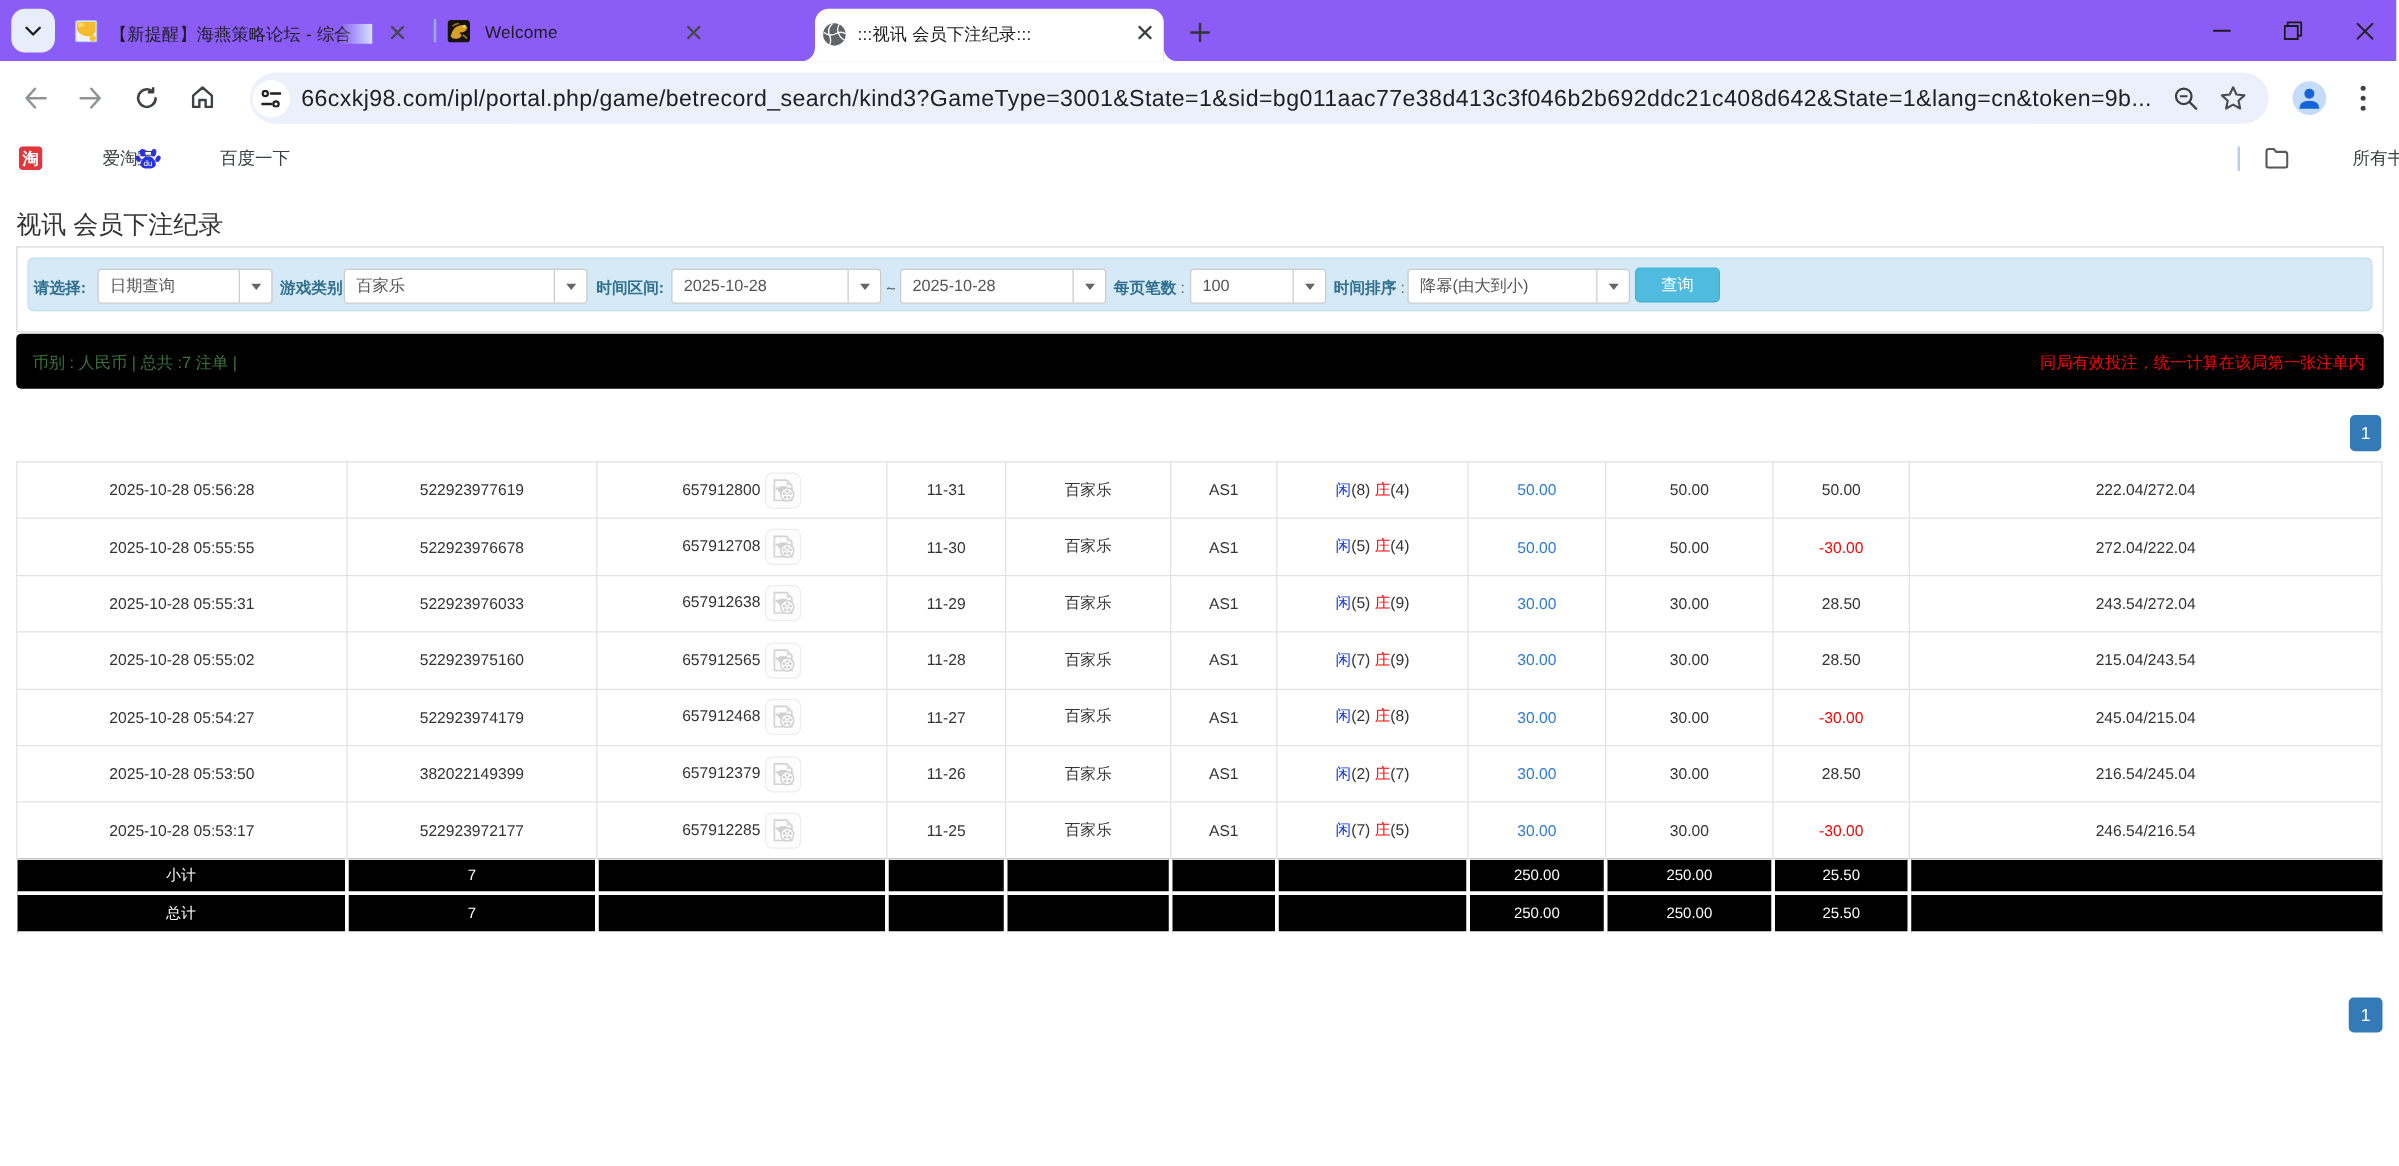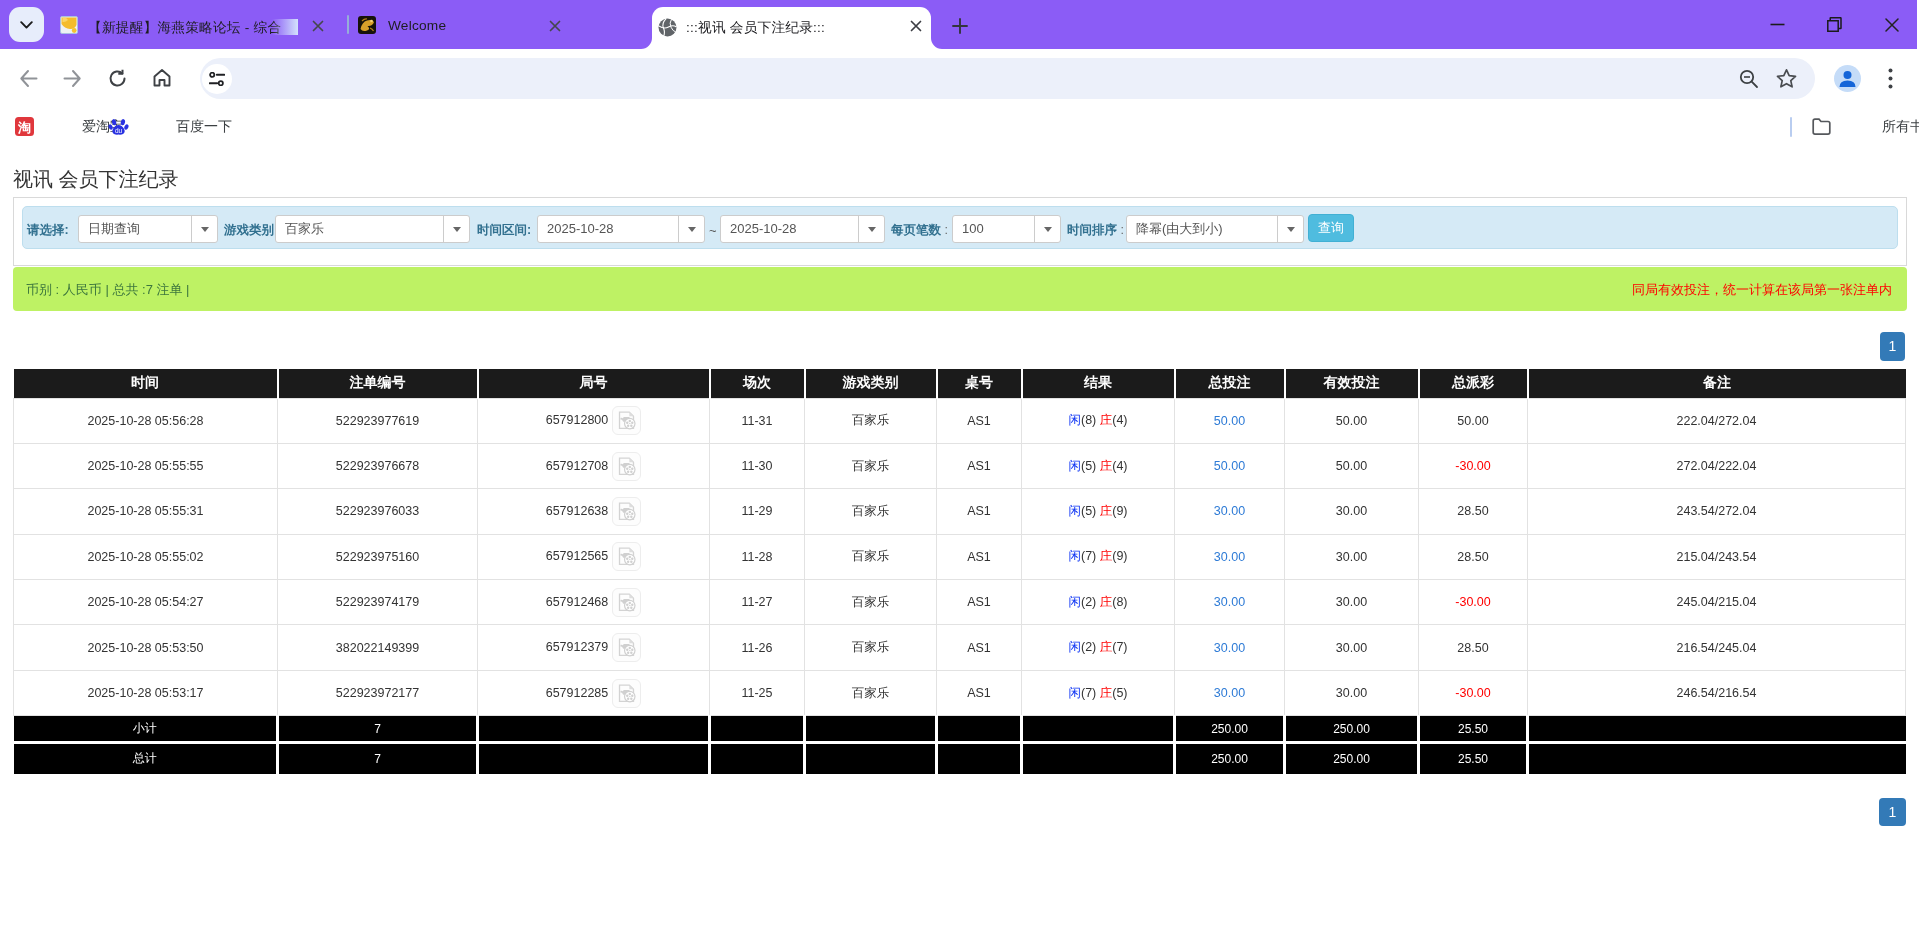--- a/index.html
+++ b/index.html
@@ -21,22 +21,22 @@
 .bktext { position:absolute; top:10px; font-size:14px; color:#3c4043; white-space:nowrap;margin-left:40px; }
 
 #page { position:absolute; left:0; top:145px; width:1919px; height:788px; background:#fff; }
 #ptitle { position:absolute; left:13px; top:21px; font-size:20px; color:#333; }
 #panel { position:absolute; left:13px; top:52px; width:1894px; height:69px; background:#fff; border:1px solid #d9d9d9; }
 #bluebar { position:absolute; left:22px; top:61px; width:1876px; height:43px; background:#d5eaf6; border:1px solid #bddeee; border-radius:5px; }
 .flabel { position:absolute; top:77px; font-size:12.5px; font-weight:bold; color:#31708f; white-space:nowrap; }
 .fsel { position:absolute; top:70px; height:28px; background:#fff; border:1px solid #ccc; border-radius:3px; font-size:13px; color:#555; line-height:26px; padding-left:9px; white-space:nowrap; }
 .fsel .arr { position:absolute; right:0; top:0; width:26px; height:26px; border-left:1px solid #ccc; }
 .fsel .arr:after { content:""; position:absolute; left:9px; top:11px; border:4px solid transparent; border-top:5px solid #666; }
-#qbtn { position:absolute; left:1308px; top:69px; width:46px; height:28px; background:#4fbcdf; border:1px solid #41b0d4; border-radius:4px; color:#fff; font-size:13px; text-align:center; line-height:26px; }
-#greenbar { position:absolute; left:13px; top:122px; width:1894px; height:43.5px; background:#bef264; border-radius:4px; font-size:13px; color:#3c763d; }
+#qbtn { position:absolute; left:1308px; top:69px; width:68px; height:28px; background:#4fbcdf; border:1px solid #41b0d4; border-radius:4px; color:#fff; font-size:13px; text-align:center; line-height:26px; }
+#greenbar { position:absolute; left:13px; top:122px; width:1894px; height:43.5px; background:#000000; border-radius:4px; font-size:13px; color:#3c763d; }
 .pagbtn { position:absolute; width:27px; height:29px; background:#337ab7; border-radius:4px; color:#fff; font-size:14px; text-align:center; line-height:29px; }
 
 #btable { position:absolute; left:13px; top:224px; width:1893px; border-collapse:collapse; table-layout:fixed; font-size:12.5px; color:#333; }
 #btable th { background:#1b1b1b; color:#fff; font-size:14px; font-weight:bold; height:29px; border-left:2px solid #fff; border-right:2px solid #fff; padding:0; text-align:center; }
 #btable td { height:45.4px; border:1px solid #e2e2e2; text-align:center; padding:0; }
 #btable tr.frow td { background:#000000; color:#fff; font-size:12px; height:27px; border:3px solid #fff; border-top:0; }
 #btable tr.frow2 td { height:32.5px; }
 #btable th:first-child, #btable tr.frow td:first-child { border-left:0; }
 #btable th:last-child, #btable tr.frow td:last-child { border-right:0; }
 .bb { color:#0b32f4; }
@@ -142,20 +142,21 @@
     </svg>
   <div id="urlpill">
     <div id="urlwhite">
       <svg class="abs" style="left:7px;top:8px" width="16" height="14" viewBox="0 0 16 14">
         <circle cx="3.2" cy="2.8" r="2.1" fill="none" stroke="#202124" stroke-width="1.8"></circle>
         <path d="M7.8 2.8 H15.2" stroke="#202124" stroke-width="2" stroke-linecap="round"></path>
         <circle cx="11.8" cy="11.2" r="2.1" fill="none" stroke="#202124" stroke-width="1.8"></circle>
         <path d="M0.8 11.2 H8.2" stroke="#202124" stroke-width="2" stroke-linecap="round"></path>
       </svg>
     </div>
+    <div id="urltext">66cxkj98.com/ipl/portal.php/game/betrecord_search/kind3?GameType=3001&amp;State=1&amp;sid=bg011aac77e38d413c3f046b2b692ddc21c408d642&amp;State=1&amp;lang=cn&amp;token=9b...</div>
     <svg class="abs" style="left:1539px;top:11px" width="20" height="20" viewBox="0 0 20 20">
         <circle cx="8" cy="8" r="6.2" fill="none" stroke="#3c4043" stroke-width="1.8"></circle>
         <path d="M12.7 12.7 L18 18" stroke="#3c4043" stroke-width="1.8" stroke-linecap="round"></path>
         <path d="M5 8 H11" stroke="#3c4043" stroke-width="1.6"></path>
       </svg>
     <svg class="abs" style="left:1576px;top:10px" width="21" height="21" viewBox="0 0 21 21">
         <path d="M10.5 1.8 L13.2 7.6 L19.5 8.3 L14.8 12.6 L16.1 18.8 L10.5 15.7 L4.9 18.8 L6.2 12.6 L1.5 8.3 L7.8 7.6 Z" fill="none" stroke="#494c50" stroke-width="1.7" stroke-linejoin="round"></path>
       </svg>
   </div>
   <div class="abs" style="left:1834px;top:16px;width:27px;height:27px;border-radius:50%;background:#c5dcf8"></div>
@@ -220,33 +221,20 @@
         <col style="width:95px">
         <col style="width:132px">
         <col style="width:85px">
         <col style="width:153px">
         <col style="width:110px">
         <col style="width:134px">
         <col style="width:109px">
         <col style="width:378px">
     </colgroup>
     <tbody>
-        <tr>
-          <th>时间</th>
-          <th>注单编号</th>
-          <th>局号</th>
-          <th>场次</th>
-          <th>游戏类别</th>
-          <th>桌号</th>
-          <th>结果</th>
-          <th>总投注</th>
-          <th>有效投注</th>
-          <th>总派彩</th>
-          <th>备注</th>
-        </tr>
     <tr>
           <td>2025-10-28 05:56:28</td>
           <td>522923977619</td>
           <td>657912800<span class="vicon"><svg width="27" height="27" viewBox="0 0 29 29">
                 <use href="#vid"></use>
               </svg></span></td>
           <td>11-31</td>
           <td>百家乐</td>
           <td>AS1</td>
           <td><span class="bb">闲</span>(8) <span class="br">庄</span>(4)</td>

